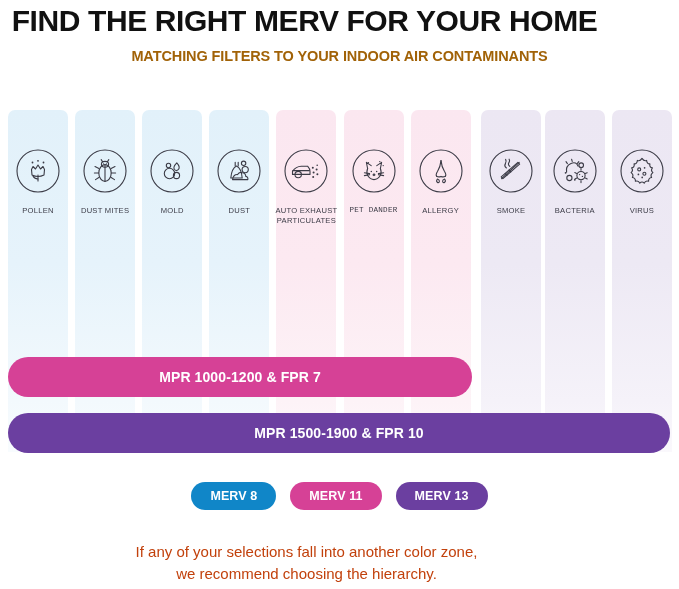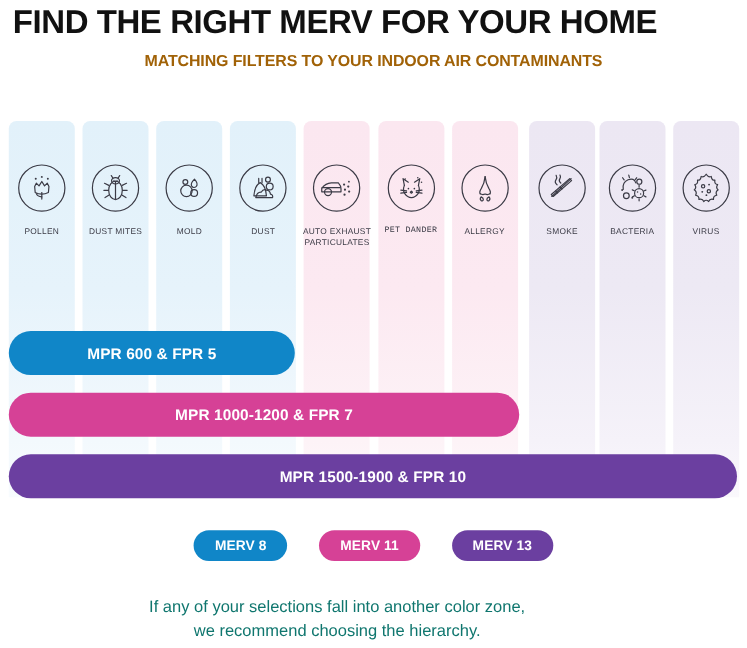--- a/index.html
+++ b/index.html
@@ -59,35 +59,35 @@
     color: #ffffff; font-size: 14px; font-weight: 700; letter-spacing: 0.1px;
     white-space: nowrap;
   }
   #bar-blue   { top: 301px; width: 260px; background: #1086c8; }
   #bar-pink   { top: 357px; width: 464px; background: #d64196; }
   #bar-purple { top: 413px; width: 662px; background: #6b3fa0; }
 
   
   .merv-row {
     position: absolute; top: 482px; left: 0; width: 679px;
-    display: flex; justify-content: center; align-items: center; gap: 29px;
+    display: flex; justify-content: center; align-items: center; gap: 14px;
   }
   .merv-pill {
     height: 28px; padding: 0 19px;
     border-radius: 14px;
     display: flex; align-items: center; justify-content: center;
     color: #ffffff; font-size: 12.5px; font-weight: 700; letter-spacing: 0.1px;
     white-space: nowrap;
   }
 
   
   .footer {
     position: absolute; top: 541px; left: 0; width: 613px;
     text-align: center;
-    font-size: 15px; font-weight: 400; color: #0f766e; line-height: 22px;
+    font-size: 15px; font-weight: 400; color: #c2410c; line-height: 22px;
     white-space: pre-line;
   }
 </style>
 </head>
 <body>
 
 <div id="root">
 
   <div class="title">FIND THE RIGHT MERV FOR YOUR HOME</div>
   <div class="subtitle">MATCHING FILTERS TO YOUR INDOOR AIR CONTAMINANTS</div>
@@ -238,21 +238,20 @@
             <circle cx="25.4" cy="25.8" r="1.5" fill="none" stroke="#3b3b46" stroke-width="1.1" stroke-linecap="round" stroke-linejoin="round"></circle>
             <circle cx="25.6" cy="19.8" r="0.85" fill="#3b3b46"></circle>
             <circle cx="19.4" cy="26.4" r="0.85" fill="#3b3b46"></circle>
             <circle cx="23.2" cy="29.4" r="0.85" fill="#3b3b46"></circle>
           </svg>
         </div>
         <div class="col-label">VIRUS</div>
       </div>
     </div>
 
-  <div class="bar" id="bar-blue">MPR 600 &amp; FPR 5</div>
   <div class="bar" id="bar-pink">MPR 1000-1200 &amp; FPR 7</div>
   <div class="bar" id="bar-purple">MPR 1500-1900 &amp; FPR 10</div>
 
   <div class="merv-row" id="merv-row">
       <div class="merv-pill" style="background: rgb(16, 134, 200);">MERV 8</div>
       <div class="merv-pill" style="background: rgb(214, 65, 150);">MERV 11</div>
       <div class="merv-pill" style="background: rgb(107, 63, 160);">MERV 13</div>
     </div>
 
   <div class="footer">If any of your selections fall into another color zone,

